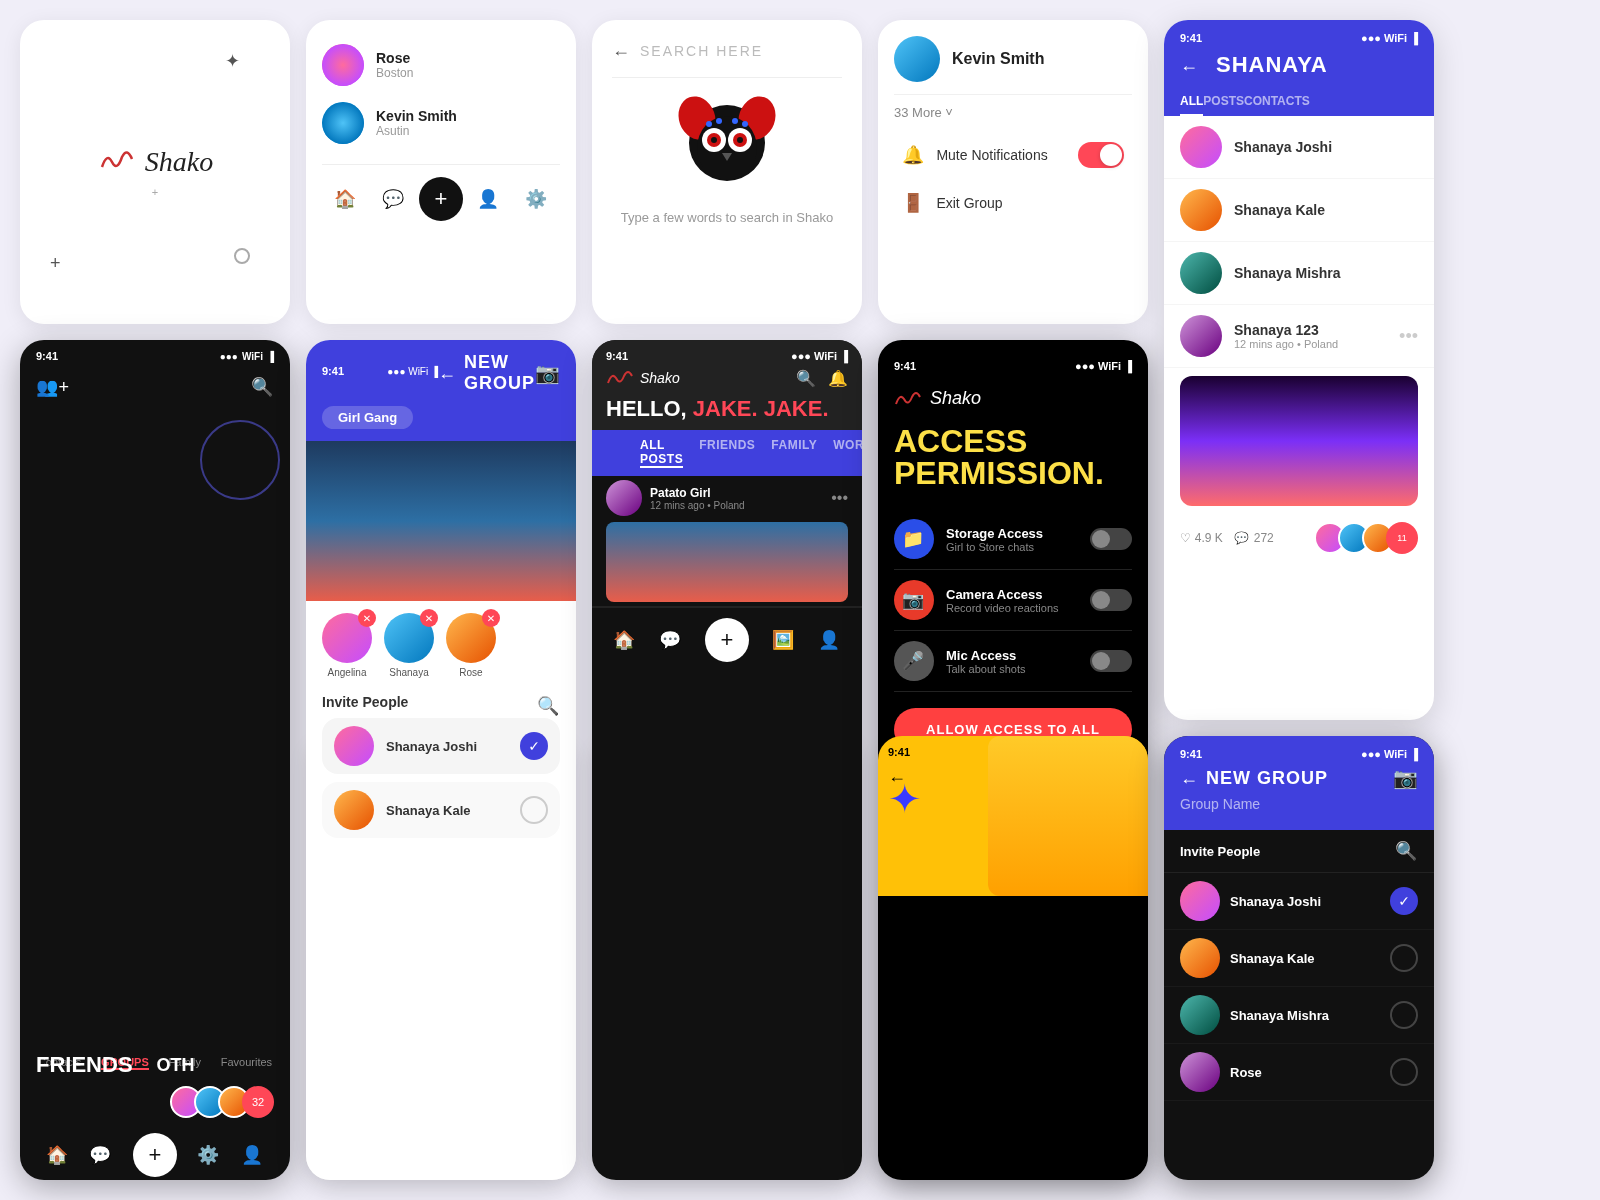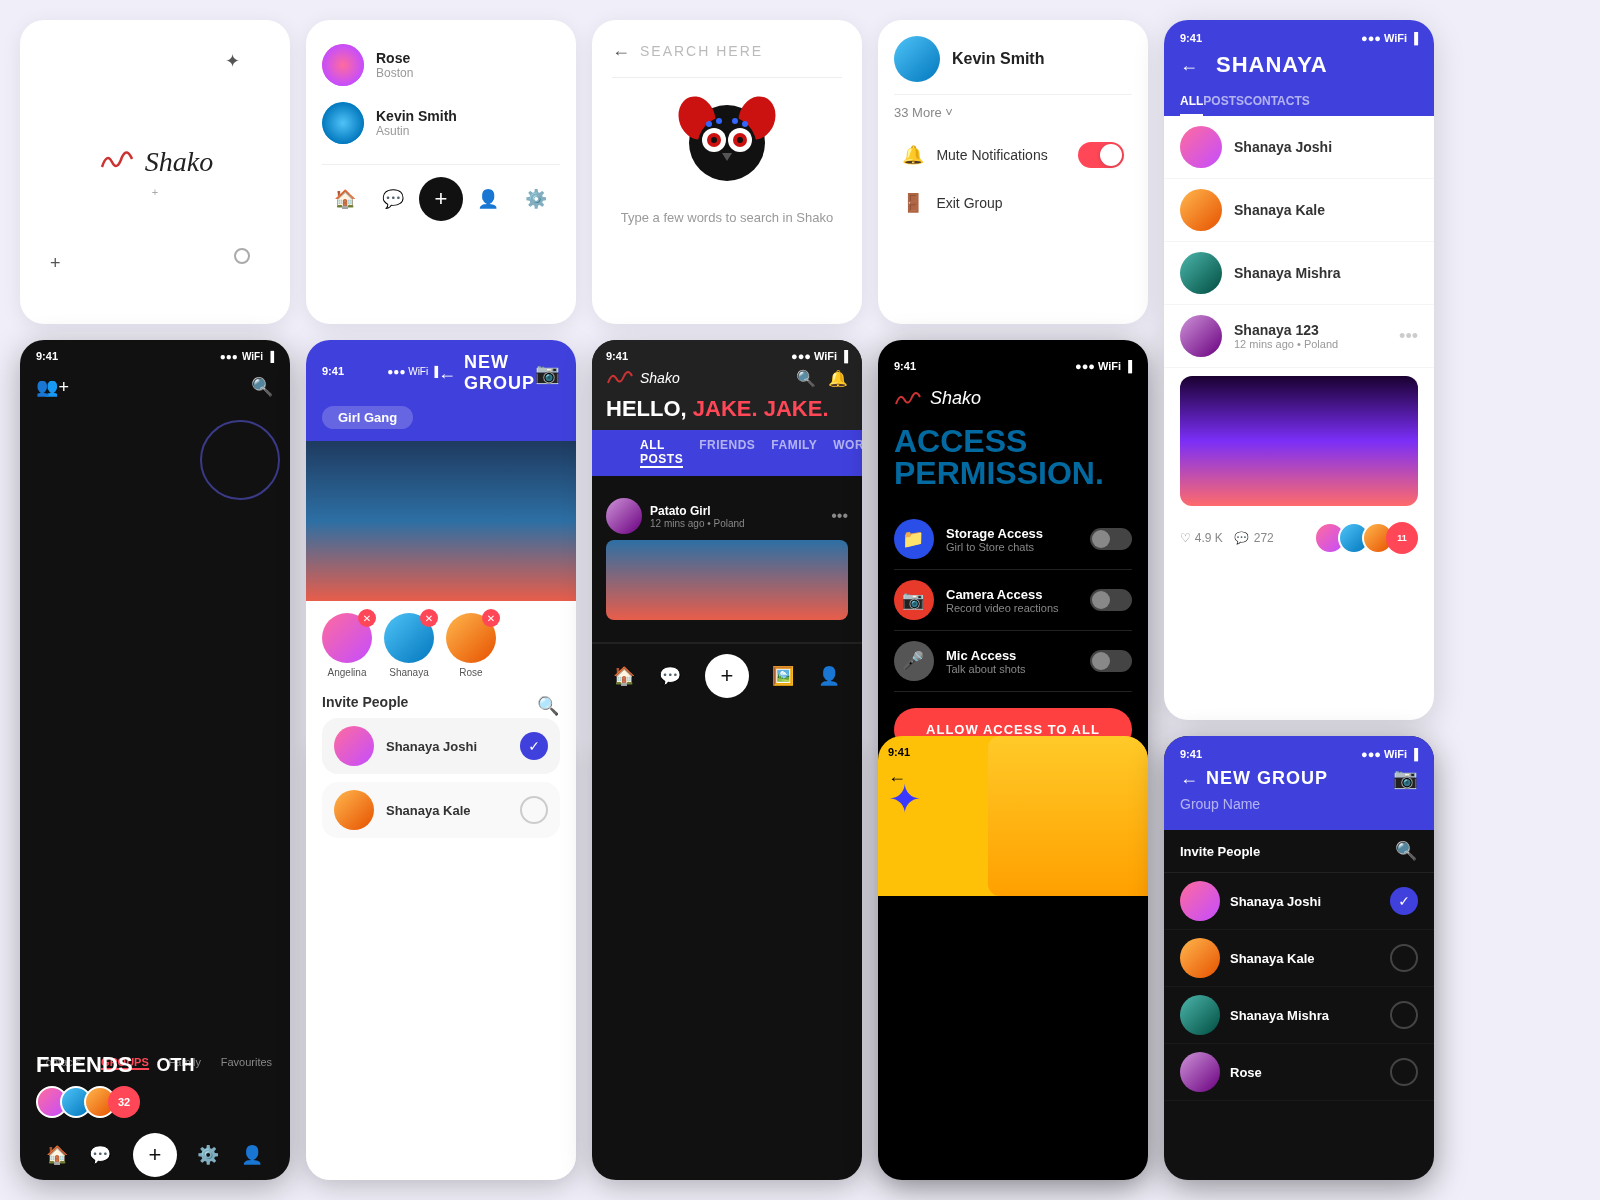--- a/index.html
+++ b/index.html
@@ -425,21 +425,21 @@
     }
     .posts-tab {
       font-size: 12px;
       font-weight: 700;
       color: rgba(255,255,255,0.6);
       text-transform: uppercase;
       letter-spacing: 0.5px;
     }
     .posts-tab.active { color: #fff; border-bottom: 2px solid #fff; margin-left: 32px; }
     .post-preview {
-      padding: 22px 14px;
+      padding: 4px 14px;
       border-bottom: 1px solid #222;
     }
     .post-author { font-size: 12px; font-weight: 600; color: #fff; }
     .post-meta { font-size: 10px; color: #888; }
     .post-image {
       width: 100%;
       height: 80px;
       background: linear-gradient(180deg, #2d6fa4 0%, #e85d4a 100%);
       border-radius: 8px;
       margin-top: 6px;
@@ -471,21 +471,21 @@
     }
     .access-logo-text {
       font-size: 18px;
       font-style: italic;
       color: #fff;
     }
     .access-title {
       font-size: 32px;
       font-weight: 900;
       text-transform: uppercase;
-      color: #0369a1;
+      color: #fde047;
       line-height: 1;
       margin-bottom: 20px;
     }
     .permission-row {
       display: flex;
       align-items: center;
       gap: 12px;
       padding: 10px 0;
       border-bottom: 1px solid #222;
     }
@@ -536,21 +536,21 @@
       border: 2px solid #fff;
       margin-left: -8px;
       overflow: hidden;
       background: #ddd;
     }
     .mini-avatar:first-child { margin-left: 0; }
     .mini-count {
       background: #ff4757;
       color: #fff;
       font-size: 11px;
-      font-weight: 700;
+      font-weight: 400;
       width: 32px; height: 32px;
       border-radius: 50%;
       display: flex;
       align-items: center;
       justify-content: center;
       margin-left: -8px;
     }
 
     
     .card-notifications {
@@ -963,21 +963,21 @@
         <span style="font-size:11px; color:#888;">Favourites</span>
       </div>
     </div>
 
     <div style="padding:12px 16px; position:absolute; bottom:50px; left:0; right:0;">
       <div style="display:flex; align-items:center; gap:8px;">
         <span style="font-size:22px; font-weight:800; color:#fff;">FRIENDS</span>
         <span style="font-size:18px; font-weight:800; color:#fff; margin-left:16px;">OTH</span>
       </div>
 
-      <div style="display:flex; margin-top:8px; align-items:center;">
+      <div style="display:flex; margin-top:8px; align-items:center;justify-content:flex-end;">
         <div class="mini-avatar av-pink"></div>
         <div class="mini-avatar av-blue"></div>
         <div class="mini-avatar av-orange"></div>
         <div class="mini-count">32</div>
       </div>
     </div>
     <div class="jake-bottom-bar">
       <span style="font-size:18px; color:#888;">🏠</span>
       <span style="font-size:18px; color:#888;">💬</span>
       <div style="width:44px;height:44px;background:#fff;border-radius:50%;display:flex;align-items:center;justify-content:center;font-size:22px;color:#111;">+</div>

